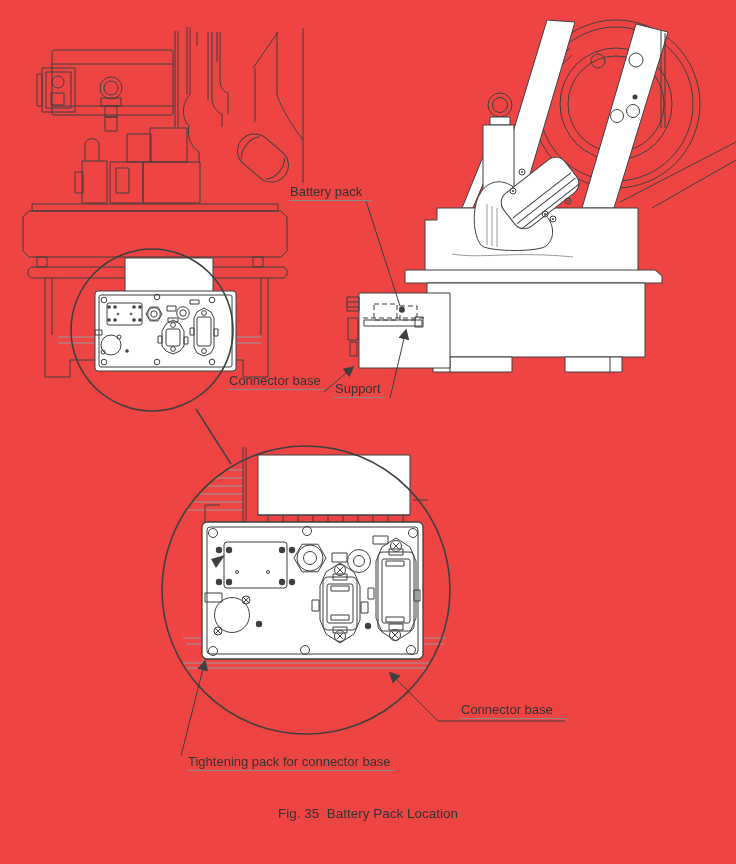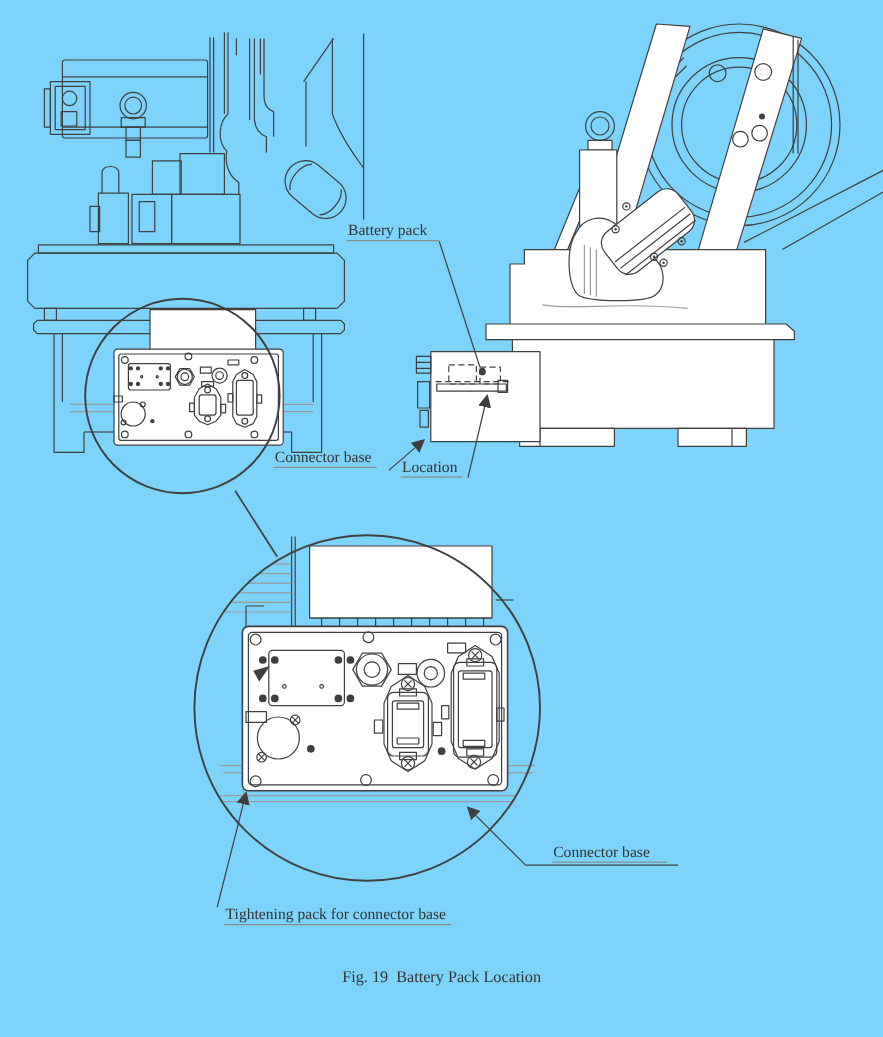--- a/index.html
+++ b/index.html
@@ -1,17 +1,17 @@
 <!DOCTYPE html>
 <html><head>
 <meta charset="utf-8">
 <style>
   html,body{margin:0;padding:0;background:#ffffff;}
-  #page{position:relative;width:736px;height:864px;background:#7dd3fc;overflow:hidden;
-        font-family:Liberation Serif, serif;}
+  #page{position:relative;width:736px;height:864px;background:#ef4444;overflow:hidden;
+        font-family:Liberation Sans, sans-serif;}
   #page svg{position:absolute;left:0;top:0;}
   .lines{stroke:#3f3f3f;fill:none;stroke-width:1;stroke-linejoin:round;stroke-linecap:butt;}
   .wf{fill:#ffffff;}
   .fd{fill:#3f3f3f;stroke:none;}
   .lt{stroke:#9a9a9a;}
   .dsh{stroke-dasharray:5 3;}
   .thk{stroke-width:1.6;}
   .lbl{position:absolute;font-size:13px;color:#333333;white-space:nowrap;
        border-bottom:1.5px solid #8a8a8a;padding:0 4px 1px 1px;line-height:14px;}
   .caption{position:absolute;left:0;right:0;top:806px;text-align:center;font-size:13.5px;
@@ -355,21 +355,21 @@
     <path d="M390,398 L406,330" marker-end="url(#arw)"></path>
     <path d="M565,721 L438,721 L390,673" marker-end="url(#arw)"></path>
     <path d="M181,756 L205,661" marker-end="url(#arw)"></path>
   </g>
 </svg>
 
 <div class="lbl" style="left:289px;top:185px;padding-right:10px;">Battery pack</div>
 
 <div class="lbl" style="left:228px;top:374px;">Connector base</div>
 
-<div class="lbl" style="left:334px;top:382px;">Location</div>
+<div class="lbl" style="left:334px;top:382px;">Support</div>
 
 <div class="lbl" style="left:460px;top:703px;padding-right:14px;">Connector base</div>
 
 <div class="lbl" style="left:187px;top:755px;">Tightening pack for connector base</div>
 
-<div class="caption">Fig. 19  Battery Pack Location</div>
+<div class="caption">Fig. 35  Battery Pack Location</div>
 
 </div>
 
 </body></html>

